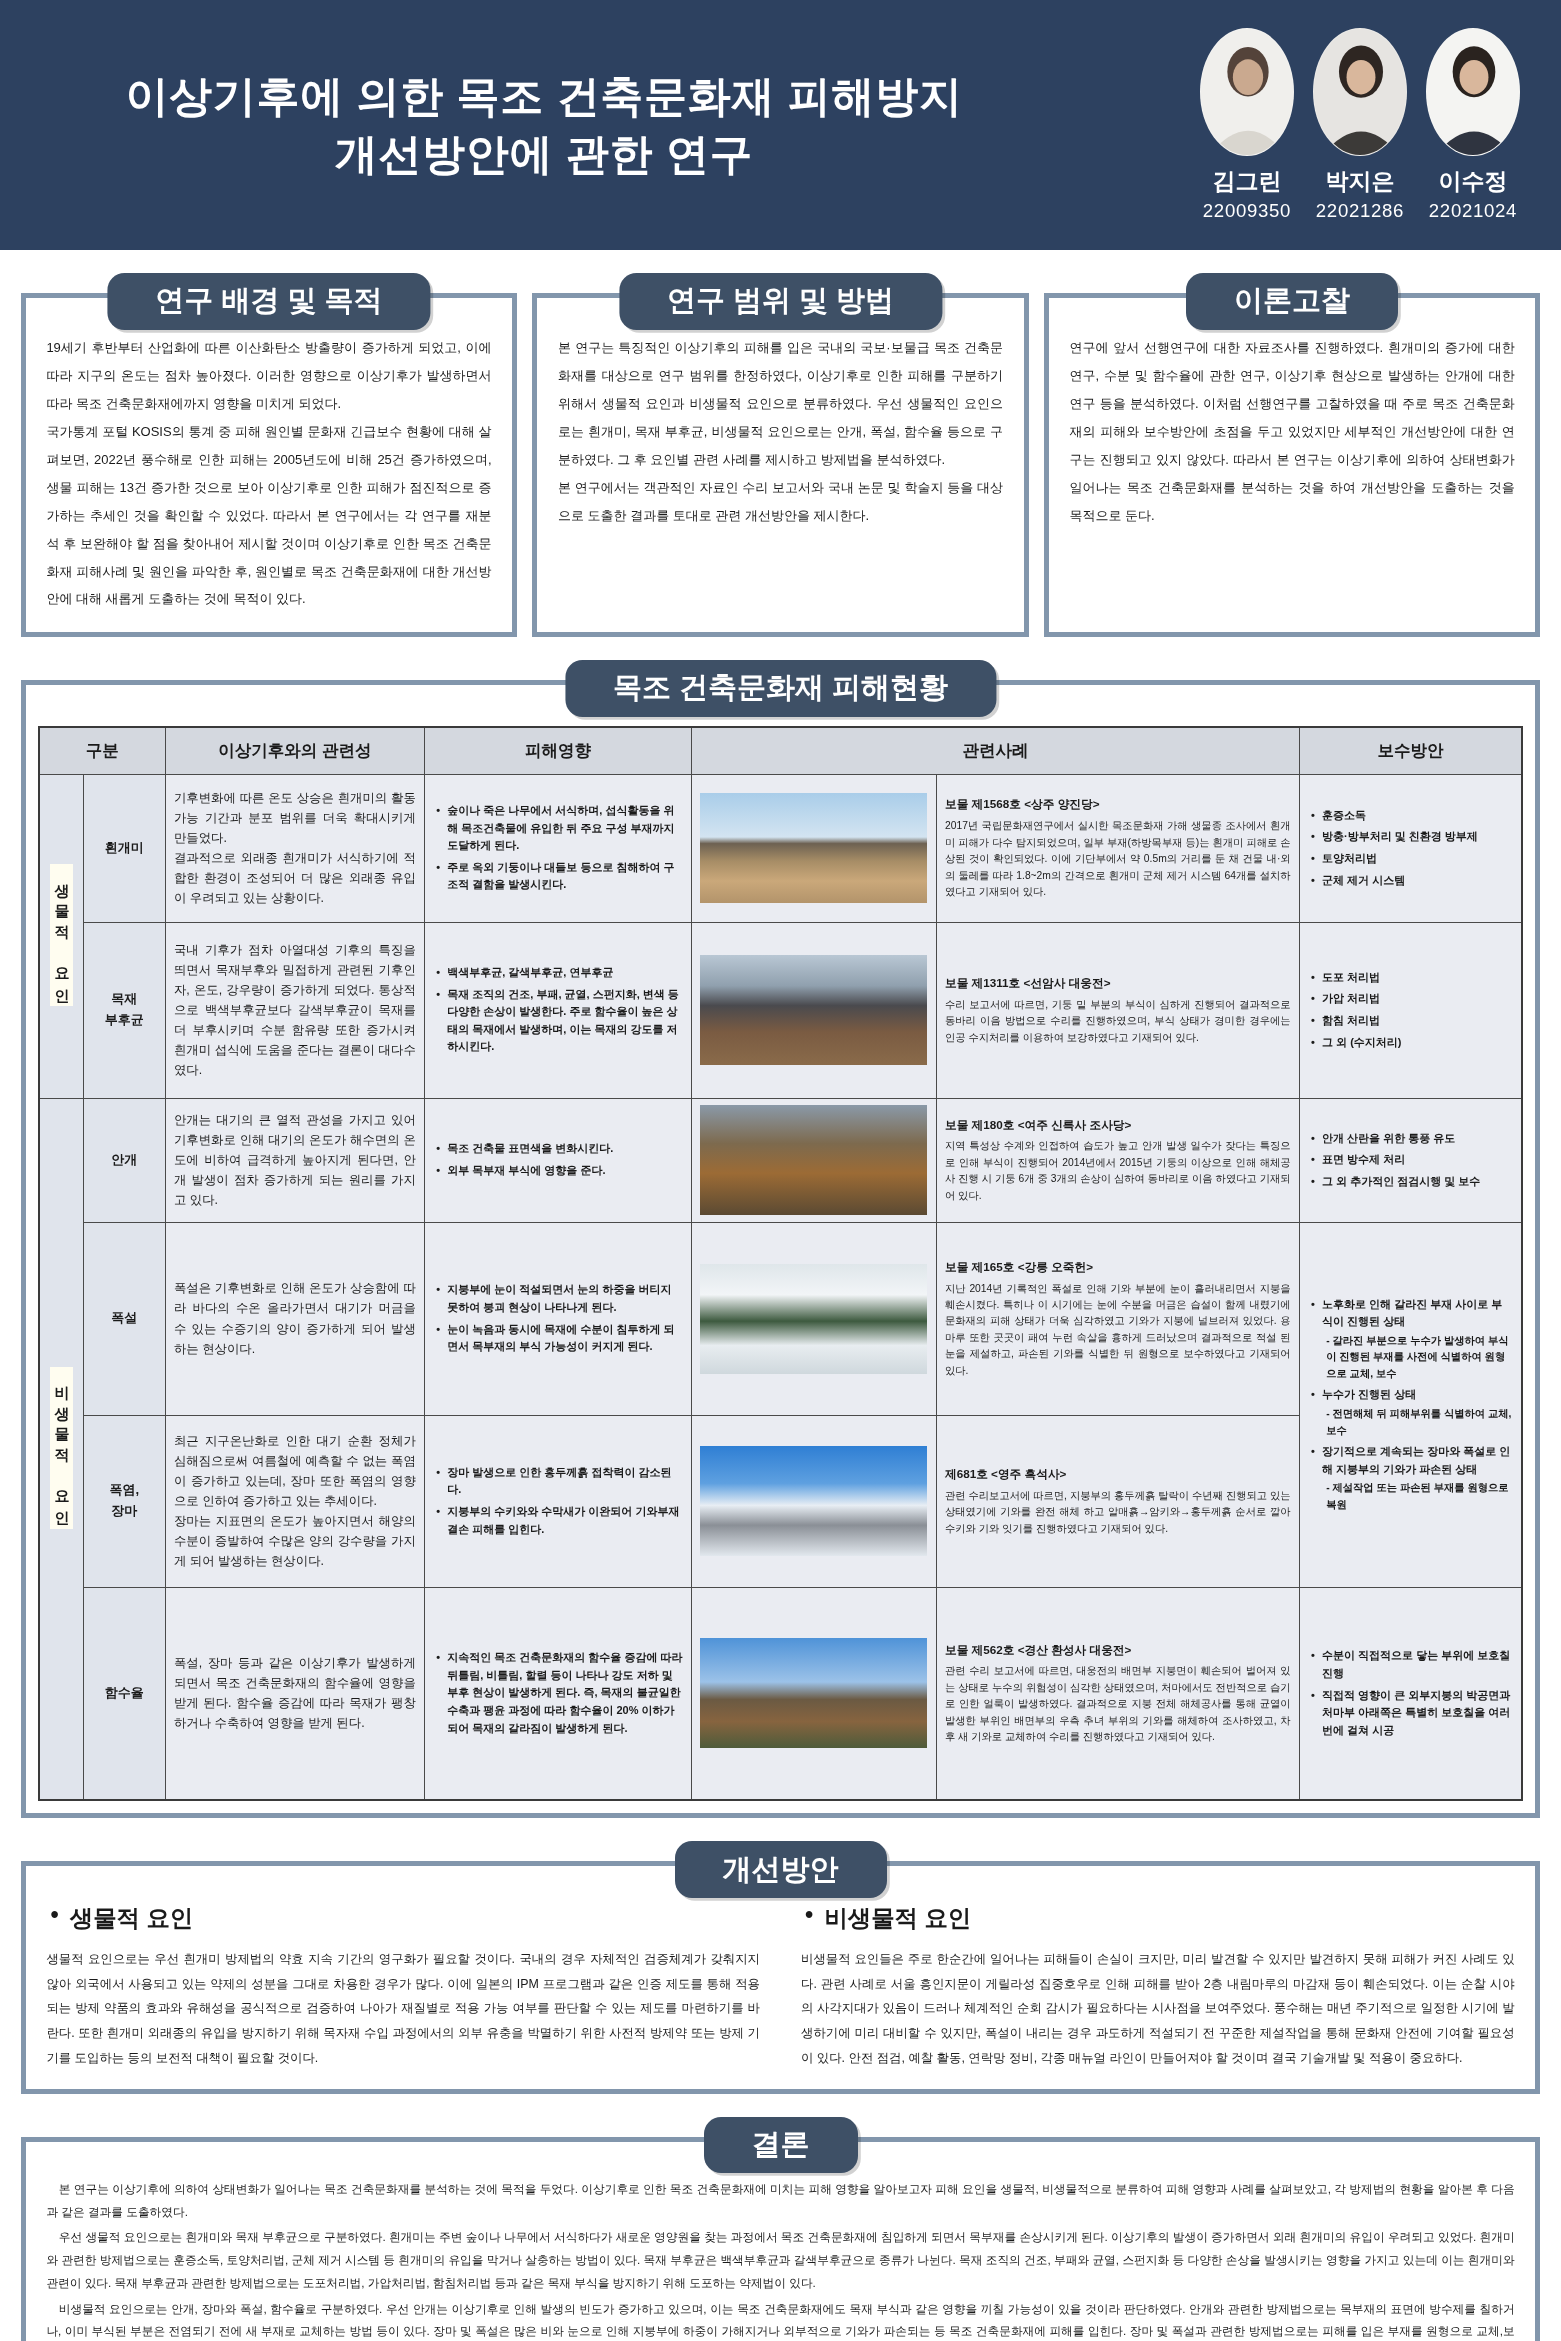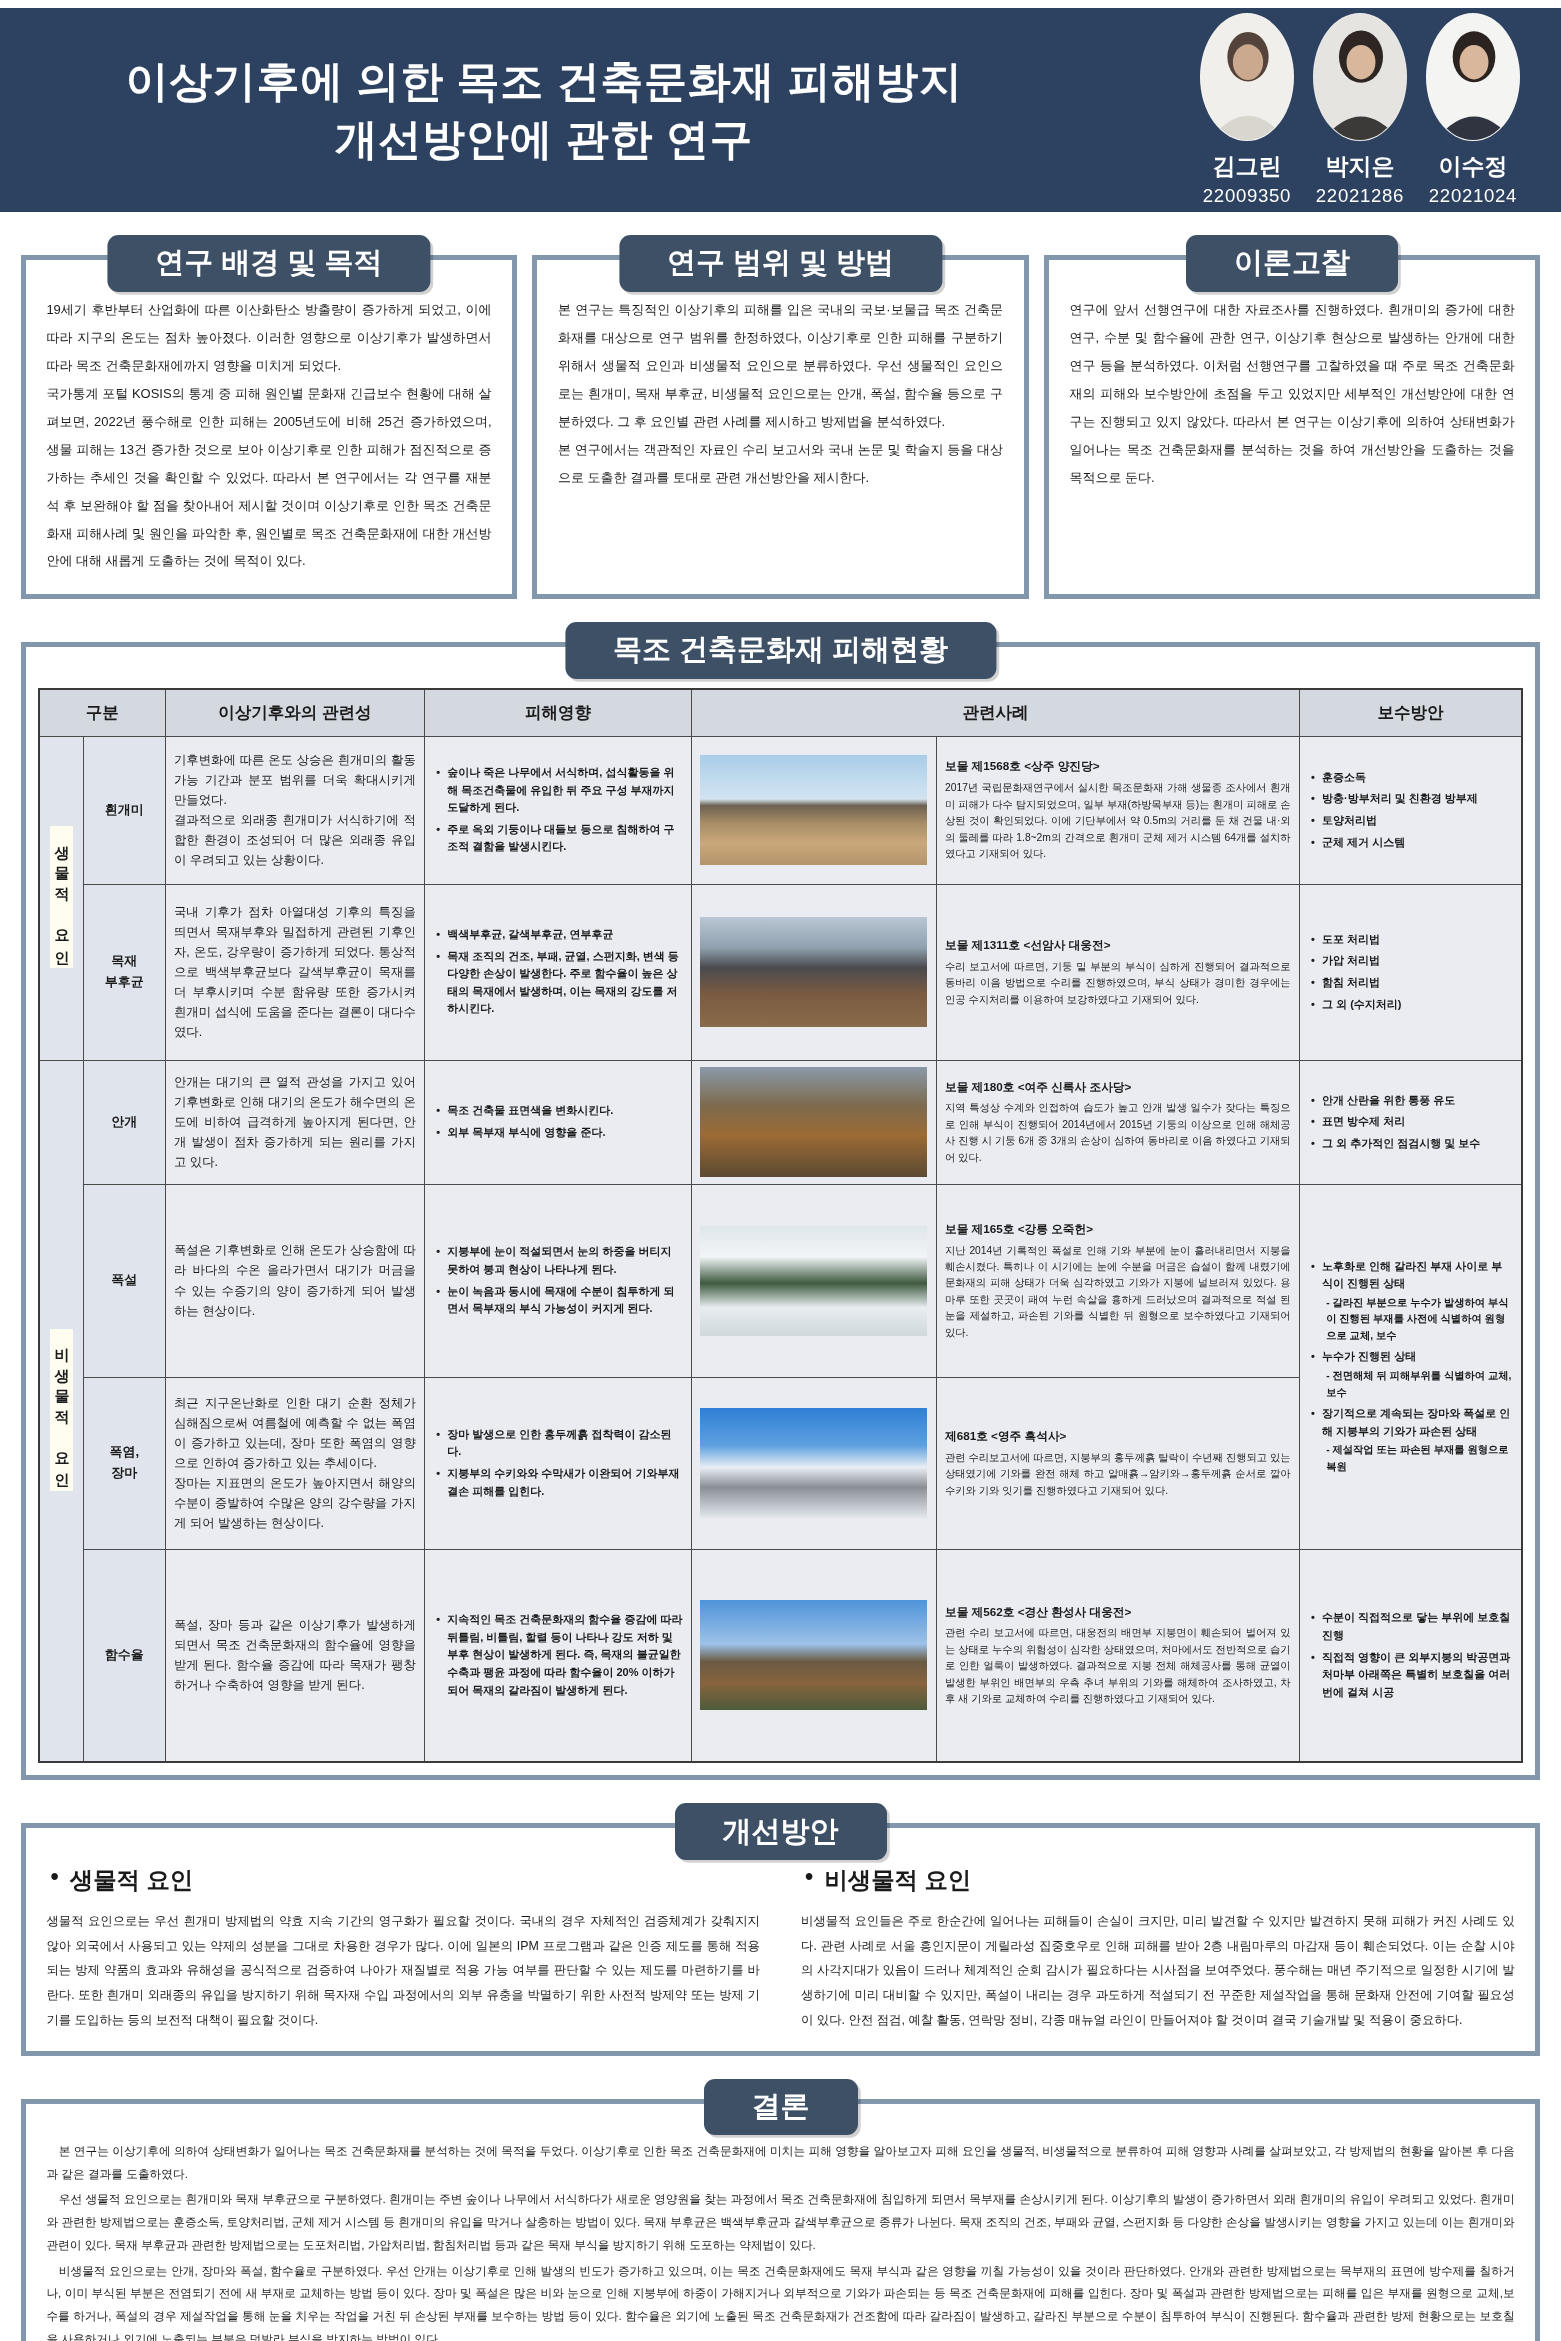--- a/index.html
+++ b/index.html
@@ -5,22 +5,22 @@
   * { margin:0; padding:0; box-sizing:border-box; }
   html,body { background:#ffffff; }
   body {
     width:1561px; min-height:2342px;
     font-family:"Liberation Sans","DejaVu Sans",sans-serif;
     color:#1a1a1a; position:relative;
   }
 
   
   .poster-header {
-    height:204px; background:#2d4160; color:#ffffff;
-    display:flex; align-items:center; padding:0 41px 0 62px;margin-top:8px;
+    height:250px; background:#2d4160; color:#ffffff;
+    display:flex; align-items:center; padding:0 41px 0 62px;
   }
   .title-wrap { width:964px; }
   .title-kr { font-size:43px; font-weight:bold; line-height:1.35; letter-spacing:0.7px; text-align:center; }
   .title-en { margin-top:23.4px; font-size:25px; font-weight:normal; line-height:1.45; text-align:center; color:#f2f5fa; }
   .authors { flex:1; display:flex; justify-content:flex-end; gap:19px; }
   .author { text-align:center; }
   .portrait {
     width:94px; height:128px; border-radius:50%; margin:0 auto;
     overflow:hidden; position:relative; border:1.4px solid rgba(255,255,255,.25);
   }
@@ -30,21 +30,21 @@
 
   
   .content { padding:0 20.7px; }
   .panel {
     position:relative; border:5.5px solid #8296ac; background:#ffffff;
     margin-top:43px; padding:36px 20.7px 18px 20.7px;
   }
   .pill {
     position:absolute; top:-25px; left:50%; transform:translateX(-50%);
     background:#3e5066; color:#ffffff; font-size:29px; font-weight:bold;
-    padding:8.3px 48px; border-radius:11px; white-space:nowrap; z-index:3;
+    padding:8.3px 48px; border-radius:17px; white-space:nowrap; z-index:3;
     box-shadow:2.8px 2.8px 0 rgba(0,0,0,.18);
     text-align:right;
   }
   .trio { display:flex; gap:15px; }
   .trio .panel { flex:1; margin-top:43px; min-height:344px; }
   .panel p.body-text {
     font-size:13px; line-height:2.15; text-align:justify; white-space:pre-line;
   }
 
   

